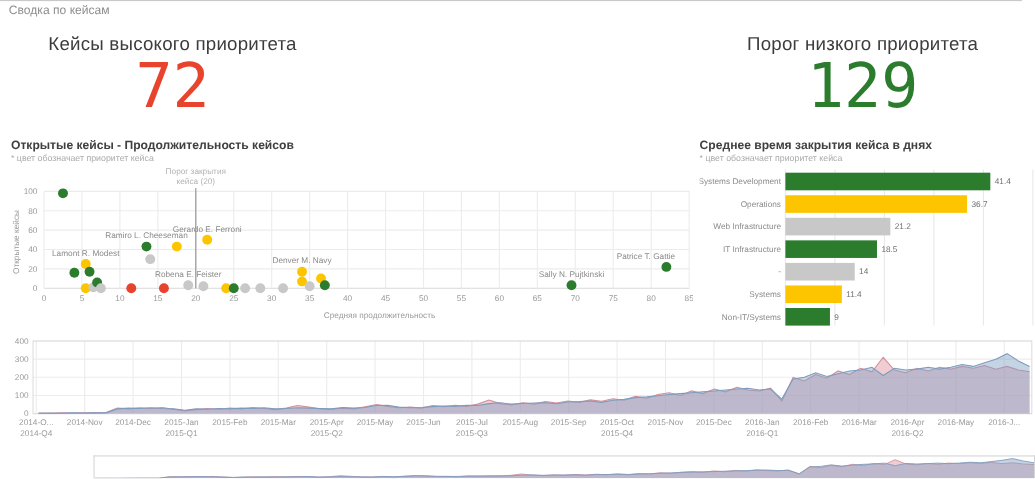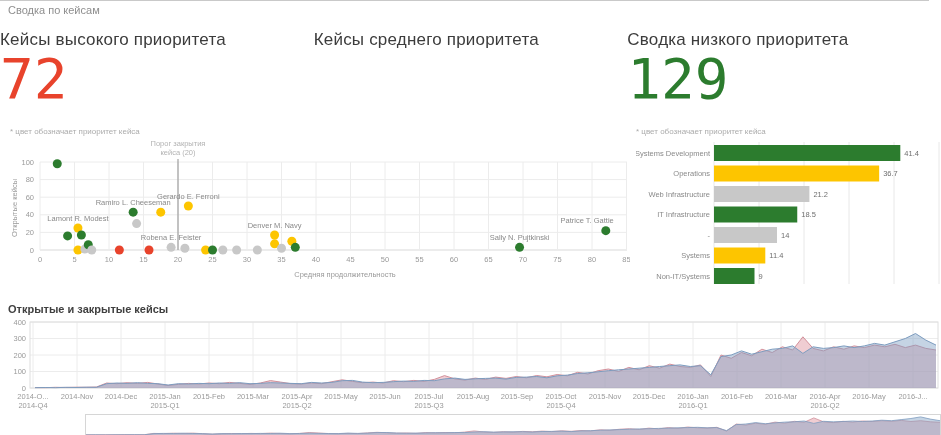--- a/index.html
+++ b/index.html
@@ -1,20 +1,20 @@
 <!DOCTYPE html>
 <html><head>
 <meta charset="utf-8">
 <style>
   *{margin:0;padding:0;box-sizing:border-box}
   html,body{width:941px;height:435px}
   body{font-family:"Liberation Sans",sans-serif;background:#fff;position:relative;overflow:hidden}
   .topbar{position:absolute;top:0;left:0;right:12px;height:18px;border-top:1px solid #c9c9c9;padding:3px 0 0 8px;font-size:11px;color:#8e8e8e}
   .kpi-row{position:absolute;top:30px;left:0;right:0;display:flex}
-  .kpi{flex:1;}
+  .kpi{flex:1;text-align:center}
   .kpi-label{font-size:17px;color:#3c3c3c;letter-spacing:.2px}
   .kpi-value{font-size:56px;line-height:1.05;font-family:"DejaVu Sans Mono",monospace}
   .card{position:absolute}
   .scatter-card{left:10px;top:126px;width:622px}
   .bar-card{left:636px;top:126px;width:305px}
   .timeline-card{left:8px;top:303px;width:933px}
   .chart-title{font-size:11px;font-weight:bold;color:#404040}
   .chart-subtitle{font-size:8px;color:#ababab;margin-top:1px}
   .scatter-card svg,.bar-card svg{display:block;margin-top:2px}
   .timeline-card svg{display:block;margin-top:2px}
@@ -27,29 +27,29 @@
 <div class="topbar">
   <span>Сводка по кейсам</span>
 </div>
 
 <div class="kpi-row">
   <div class="kpi">
     <div class="kpi-label">Кейсы высокого приоритета</div>
     <div class="kpi-value" style="color: rgb(232, 67, 44);">72</div>
   </div>
   <div class="kpi">
-    <div class="kpi-label">Кейсы среднего приоритета</div>
   </div>
   <div class="kpi">
-    <div class="kpi-label">Сводка низкого приоритета</div>
+    <div class="kpi-label">Порог низкого приоритета</div>
     <div class="kpi-value" style="color: rgb(44, 124, 46);">129</div>
   </div>
 </div>
 
 <div class="card scatter-card">
+  <div class="chart-title">Открытые кейсы - Продолжительность кейсов</div>
   <div class="chart-subtitle">* цвет обозначает приоритет кейса</div>
   <svg id="scatter" width="620" height="155" viewBox="0 0 620 155">
       <line x1="30" y1="112" x2="617" y2="112" stroke="#d9d9d9"></line>
       <text x="24" y="114.5" font-size="7.5" fill="#9a9a9a" text-anchor="end">0</text>
       <line x1="30" y1="94.4" x2="617" y2="94.4" stroke="#ececec"></line>
       <text x="24" y="96.9" font-size="7.5" fill="#9a9a9a" text-anchor="end">20</text>
       <line x1="30" y1="76.8" x2="617" y2="76.8" stroke="#ececec"></line>
       <text x="24" y="79.3" font-size="7.5" fill="#9a9a9a" text-anchor="end">40</text>
       <line x1="30" y1="59.2" x2="617" y2="59.2" stroke="#ececec"></line>
       <text x="24" y="61.7" font-size="7.5" fill="#9a9a9a" text-anchor="end">60</text>
@@ -130,20 +130,21 @@
       <circle cx="281.85" cy="103.2" r="4.5" fill="#fdc500"></circle>
       <circle cx="285.3" cy="109.36" r="4.5" fill="#2c7c2e"></circle>
       <text x="509.55" y="101.86" font-size="7.5" fill="#8a8a8a" text-anchor="middle">Sally N. Pujtkinski</text>
       <circle cx="509.55" cy="109.36" r="4.5" fill="#2c7c2e"></circle>
       <text x="603.8000000000001" y="85.14" font-size="7.5" fill="#8a8a8a" text-anchor="end">Patrice T. Gattie</text>
       <circle cx="595.8000000000001" cy="92.64" r="4.5" fill="#2c7c2e"></circle>
     </svg>
 </div>
 
 <div class="card bar-card">
+  <div class="chart-title">Среднее время закрытия кейса в днях</div>
   <div class="chart-subtitle">* цвет обозначает приоритет кейса</div>
   <svg id="bars" width="305" height="155" viewBox="0 0 305 155">
       <line x1="78" y1="4" x2="78" y2="146" stroke="#e8e8e8"></line>
       <line x1="123" y1="4" x2="123" y2="146" stroke="#e8e8e8"></line>
       <line x1="168" y1="4" x2="168" y2="146" stroke="#e8e8e8"></line>
       <line x1="213" y1="4" x2="213" y2="146" stroke="#e8e8e8"></line>
       <line x1="258" y1="4" x2="258" y2="146" stroke="#e8e8e8"></line>
       <line x1="303" y1="4" x2="303" y2="146" stroke="#e8e8e8"></line>
       <text x="74" y="17.5" font-size="7.5" fill="#8a8a8a" text-anchor="end">Systems Development</text>
       <rect x="78" y="7" width="186.29999999999998" height="16" fill="#2c7c2e"></rect>
@@ -163,21 +164,20 @@
       <text x="74" y="120" font-size="7.5" fill="#8a8a8a" text-anchor="end">Systems</text>
       <rect x="78" y="109.5" width="51.300000000000004" height="16" fill="#fdc500"></rect>
       <text x="133.3" y="120" font-size="7.5" fill="#6e6e6e">11.4</text>
       <text x="74" y="140.5" font-size="7.5" fill="#8a8a8a" text-anchor="end">Non-IT/Systems</text>
       <rect x="78" y="130" width="40.5" height="16" fill="#2c7c2e"></rect>
       <text x="122.5" y="140.5" font-size="7.5" fill="#6e6e6e">9</text>
     </svg>
 </div>
 
 <div class="card timeline-card">
-  <div class="chart-title">Открытые и закрытые кейсы</div>
   <svg id="timeline" width="933" height="96" viewBox="0 0 933 96">
       <line x1="22" y1="71" x2="930" y2="71" stroke="#ececec"></line>
       <text x="18" y="73.5" font-size="7.5" fill="#9a9a9a" text-anchor="end">0</text>
       <line x1="22" y1="54.5" x2="930" y2="54.5" stroke="#ececec"></line>
       <text x="18" y="57" font-size="7.5" fill="#9a9a9a" text-anchor="end">100</text>
       <line x1="22" y1="38" x2="930" y2="38" stroke="#ececec"></line>
       <text x="18" y="40.5" font-size="7.5" fill="#9a9a9a" text-anchor="end">200</text>
       <line x1="22" y1="21.5" x2="930" y2="21.5" stroke="#ececec"></line>
       <text x="18" y="24" font-size="7.5" fill="#9a9a9a" text-anchor="end">300</text>
       <line x1="22" y1="5" x2="930" y2="5" stroke="#ececec"></line>

